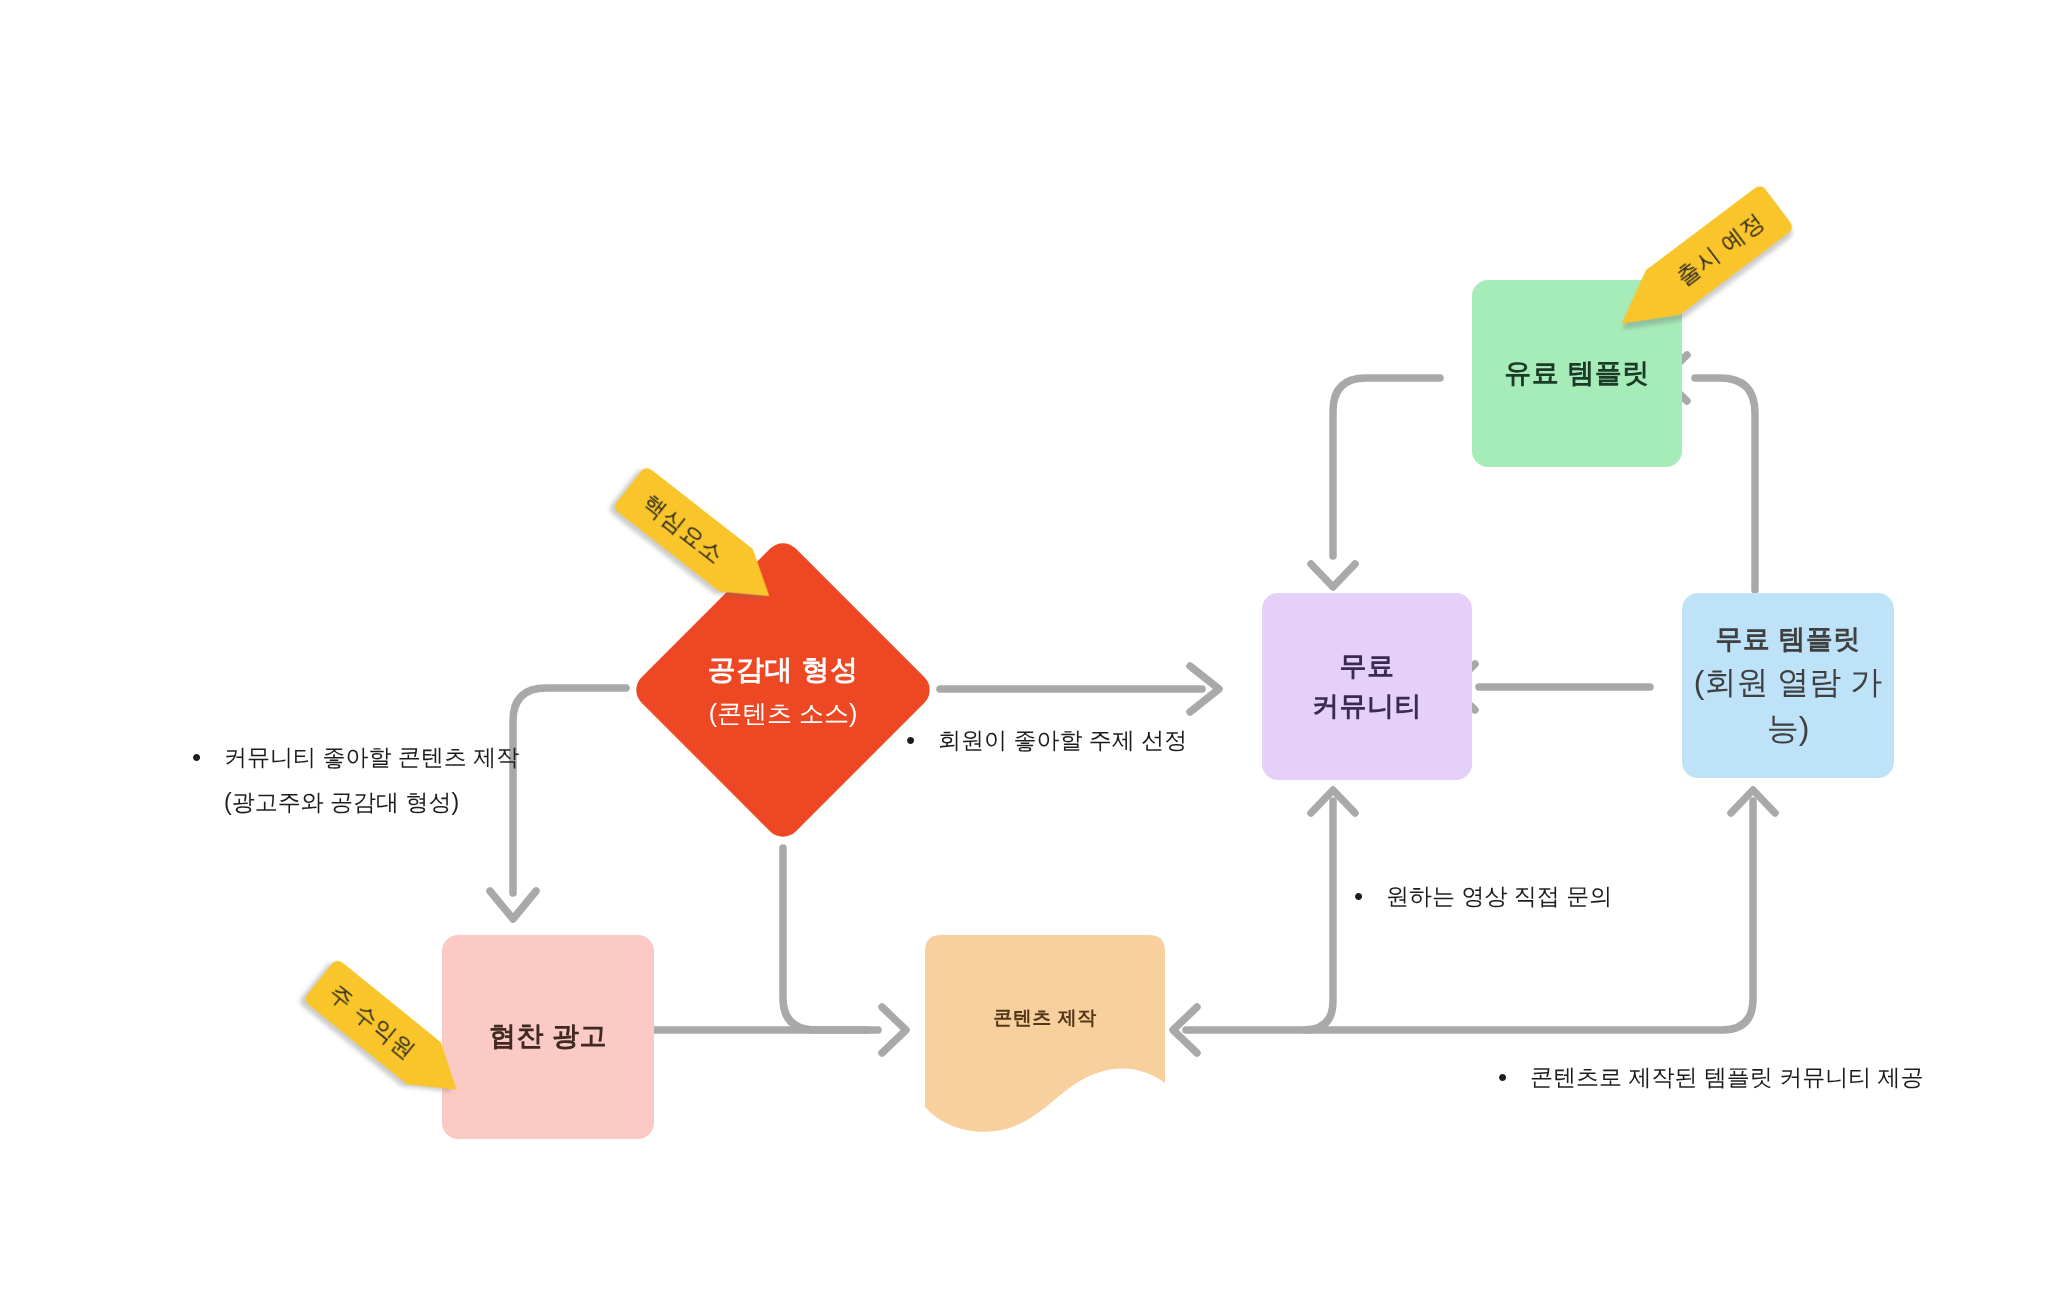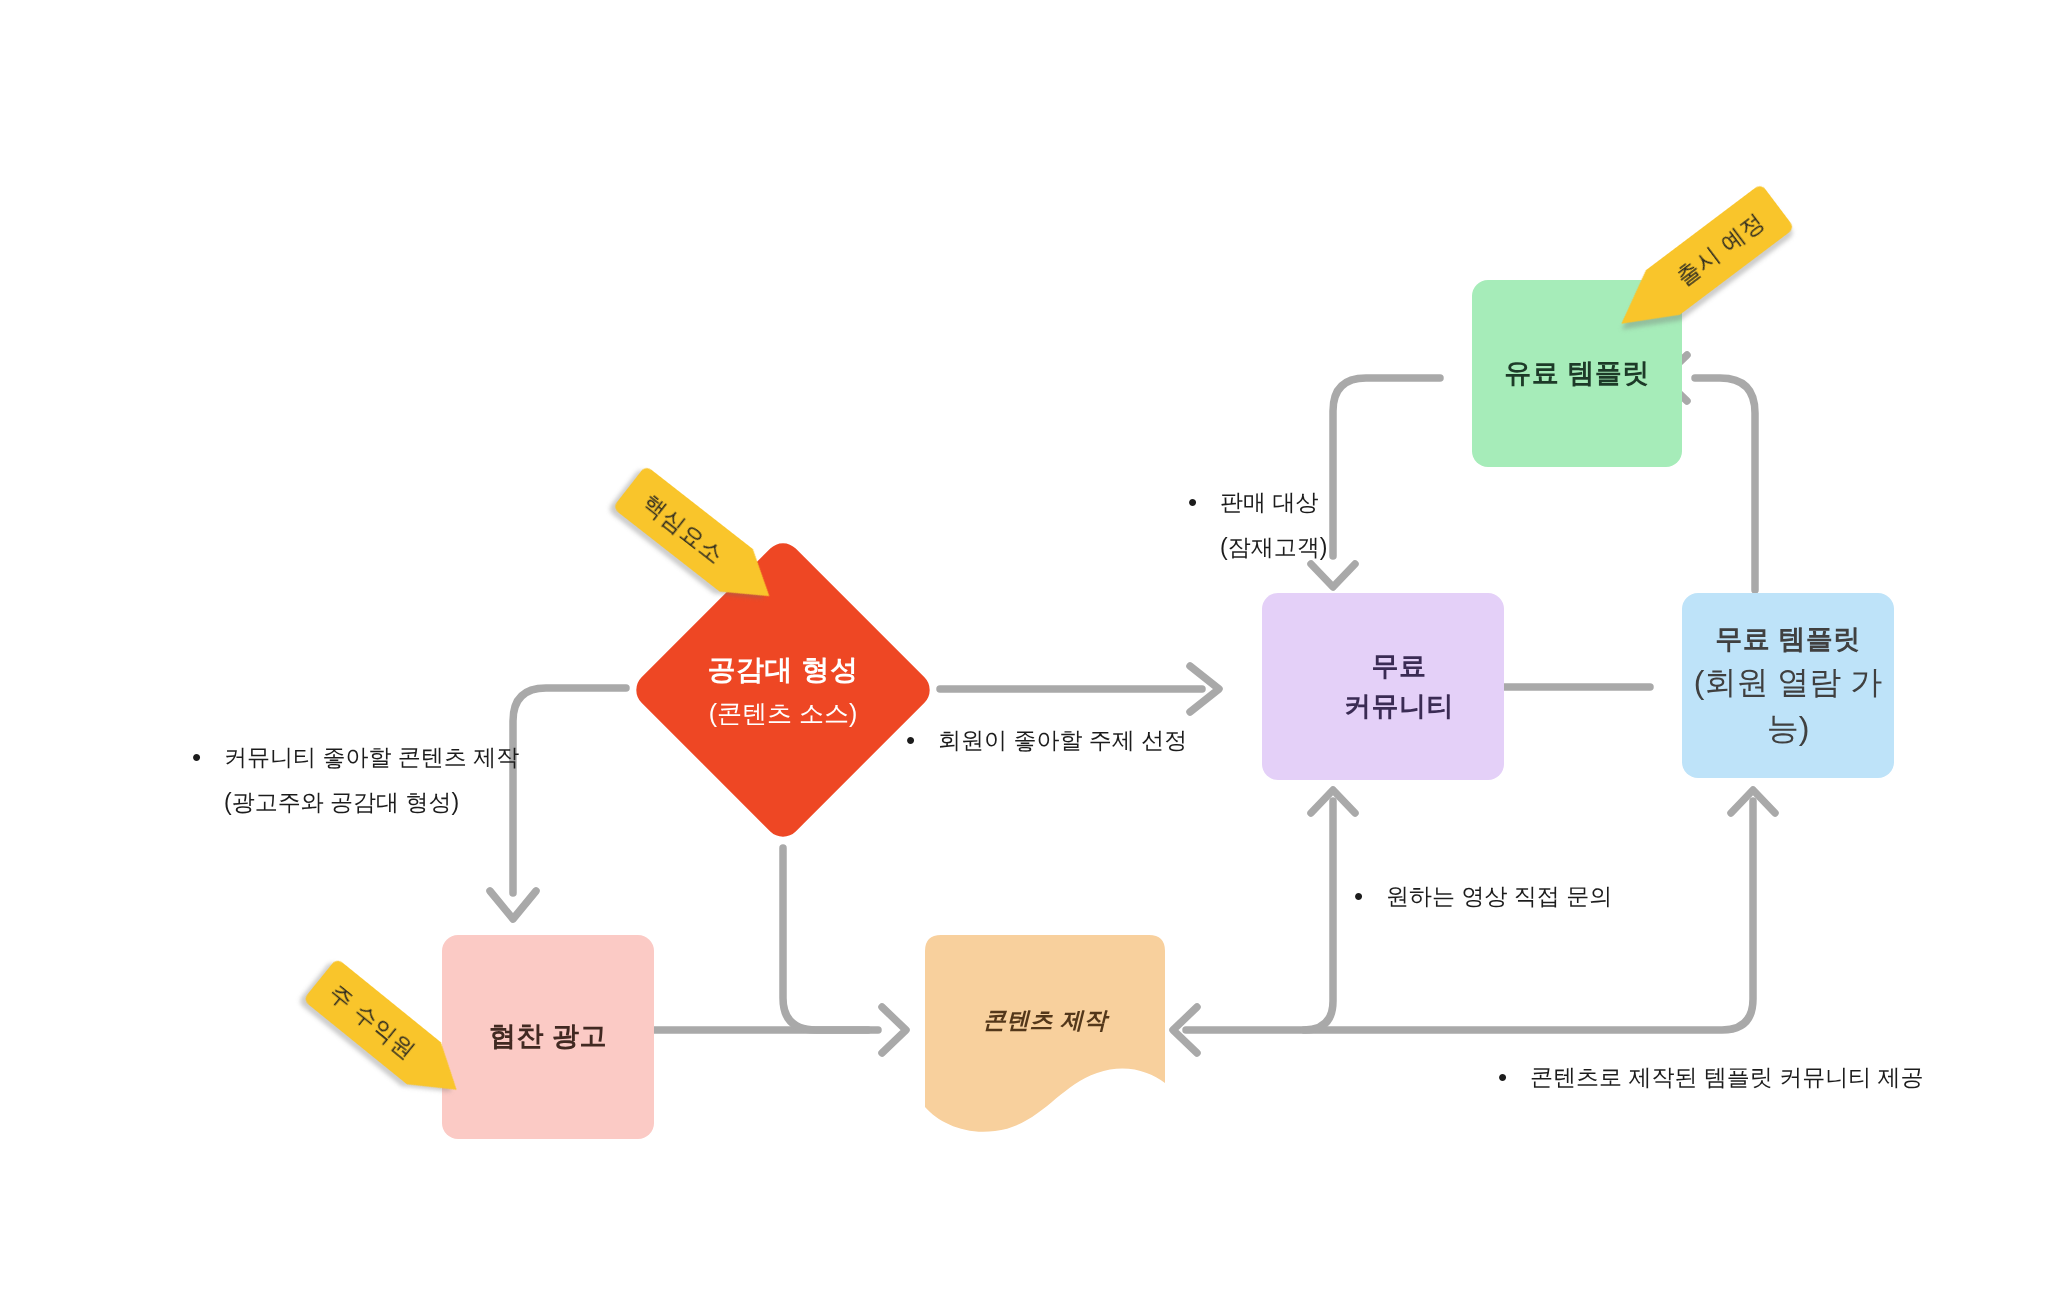--- a/index.html
+++ b/index.html
@@ -12,21 +12,21 @@
   #connectors path{fill:none;stroke:#a9a9a9;stroke-width:7.5;stroke-linecap:round;stroke-linejoin:round;}
   
   .node{
     position:absolute;border-radius:16px;display:flex;flex-direction:column;
     align-items:center;justify-content:center;text-align:center;z-index:2;margin-left:32px;
   }
   .node .lbl{font-weight:bold;font-size:27px;letter-spacing:.5px;line-height:1.45;}
   .node .sub{font-size:32px;font-weight:400;line-height:1.45;}
   #node-paid-template{left:1440px;top:280px;width:210px;height:187px;background:#a6ecb9;}
   #node-paid-template .lbl{color:#1d3a28;}
-  #node-free-community{left:1230px;top:593px;width:210px;height:187px;background:#e4d0f8;padding-left:32px;}
+  #node-free-community{left:1230px;top:593px;width:210px;height:187px;background:#e4d0f8;}
   #node-free-community .lbl{color:#3a2b54;}
   #node-free-template{left:1650px;top:593px;width:212px;height:185px;background:#bee3f9;}
   #node-free-template .lbl,#node-free-template .sub{color:#404040;}
   #node-sponsored-ads{left:410px;top:935px;width:212px;height:204px;background:#fbcac5;}
   #node-sponsored-ads .lbl{color:#412922;}
   
   #node-consensus{
     position:absolute;left:674px;top:581px;width:218px;height:218px;background:#ee4724;
     border-radius:18px;transform:rotate(45deg);z-index:2;
   }
@@ -34,21 +34,21 @@
     position:absolute;inset:0;transform:rotate(-45deg);display:flex;flex-direction:column;
     align-items:center;justify-content:center;gap:8px;text-align:center;
   }
   #node-consensus .lbl{color:#ffffff;font-weight:bold;font-size:28px;letter-spacing:.5px;}
   #node-consensus .sub{color:#ffffff;font-size:25px;}
   
   #node-content-creation{left:925px;top:935px;width:240px;height:205px;z-index:2;position:absolute;}
   #node-content-creation svg{position:absolute;left:0;top:0;}
   #node-content-creation .lbl{
     position:absolute;left:0;top:70px;width:240px;text-align:center;
-    font-weight:bold;font-size:23px;color:#53371a;letter-spacing:.5px;font-style:italic;
+    font-weight:bold;font-size:19px;color:#53371a;letter-spacing:.5px;
   }
   
   .tag{position:absolute;z-index:3;filter:drop-shadow(-3px 5px 2px rgba(110,110,110,.35));}
   .tag svg{position:absolute;left:0;top:0;}
   .tag .tag-text{
     position:absolute;top:0;height:100%;display:flex;align-items:center;justify-content:center;
     font-size:23px;font-weight:500;color:#2f2c20;letter-spacing:1px;white-space:nowrap;
   }
   #tag-core{left:610px;top:515px;width:180px;height:54px;transform:rotate(38deg);}
   #tag-core .tag-text{left:0;width:138px;}
@@ -168,24 +168,20 @@
 
   <div class="note" id="note-ad-content">
     <span class="l1">커뮤니티 좋아할 콘텐츠 제작</span>
     <span class="l2">(광고주와 공감대 형성)</span>
   </div>
 
   <div class="note" id="note-member-topic">
     <span class="l1">회원이 좋아할 주제 선정</span>
   </div>
 
-  <div class="note" id="note-sales-target">
-    <span class="l1">판매 대상</span>
-    <span class="l2">(잠재고객)</span>
-  </div>
 
   <div class="note" id="note-direct-inquiry">
     <span class="l1">원하는 영상 직접 문의</span>
   </div>
 
   <div class="note" id="note-template-provide">
     <span class="l1">콘텐츠로 제작된 템플릿 커뮤니티 제공</span>
   </div>
 
 </div>

